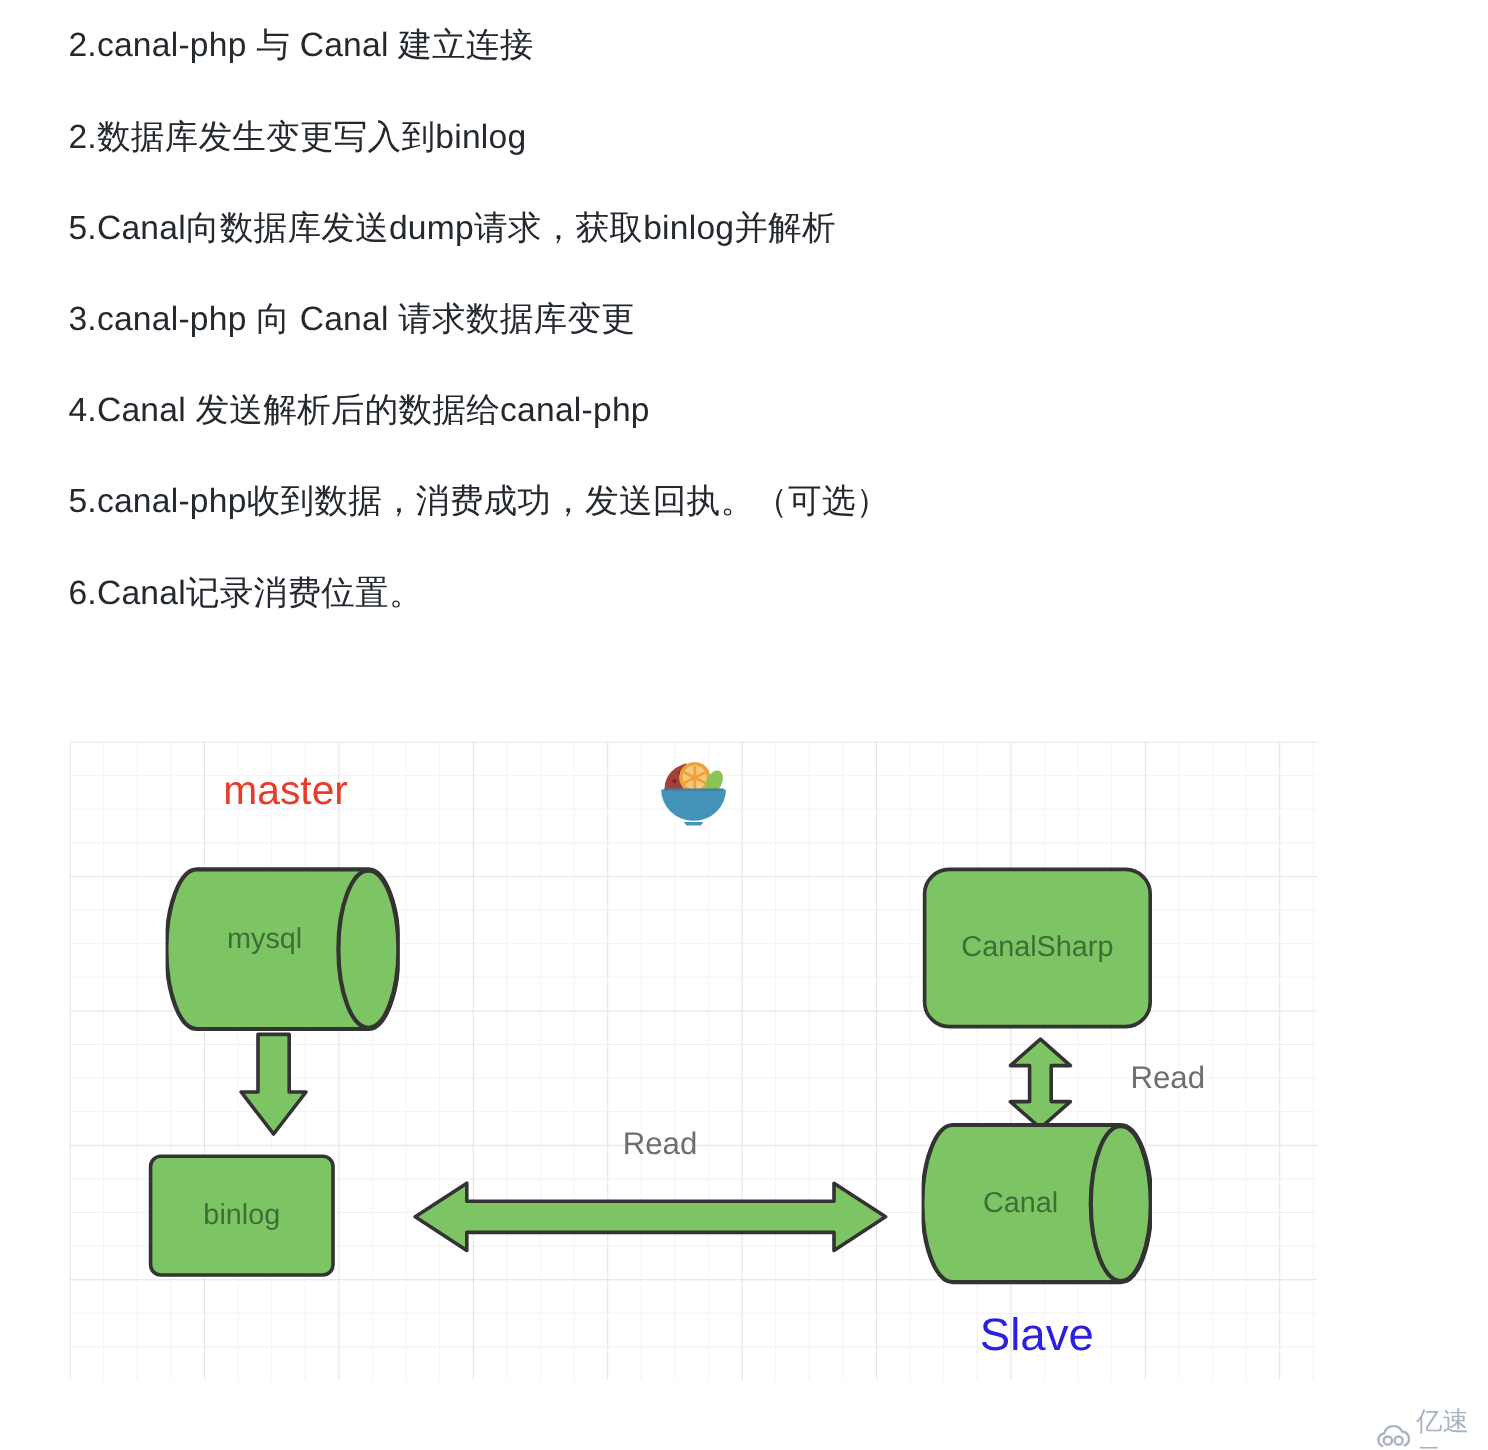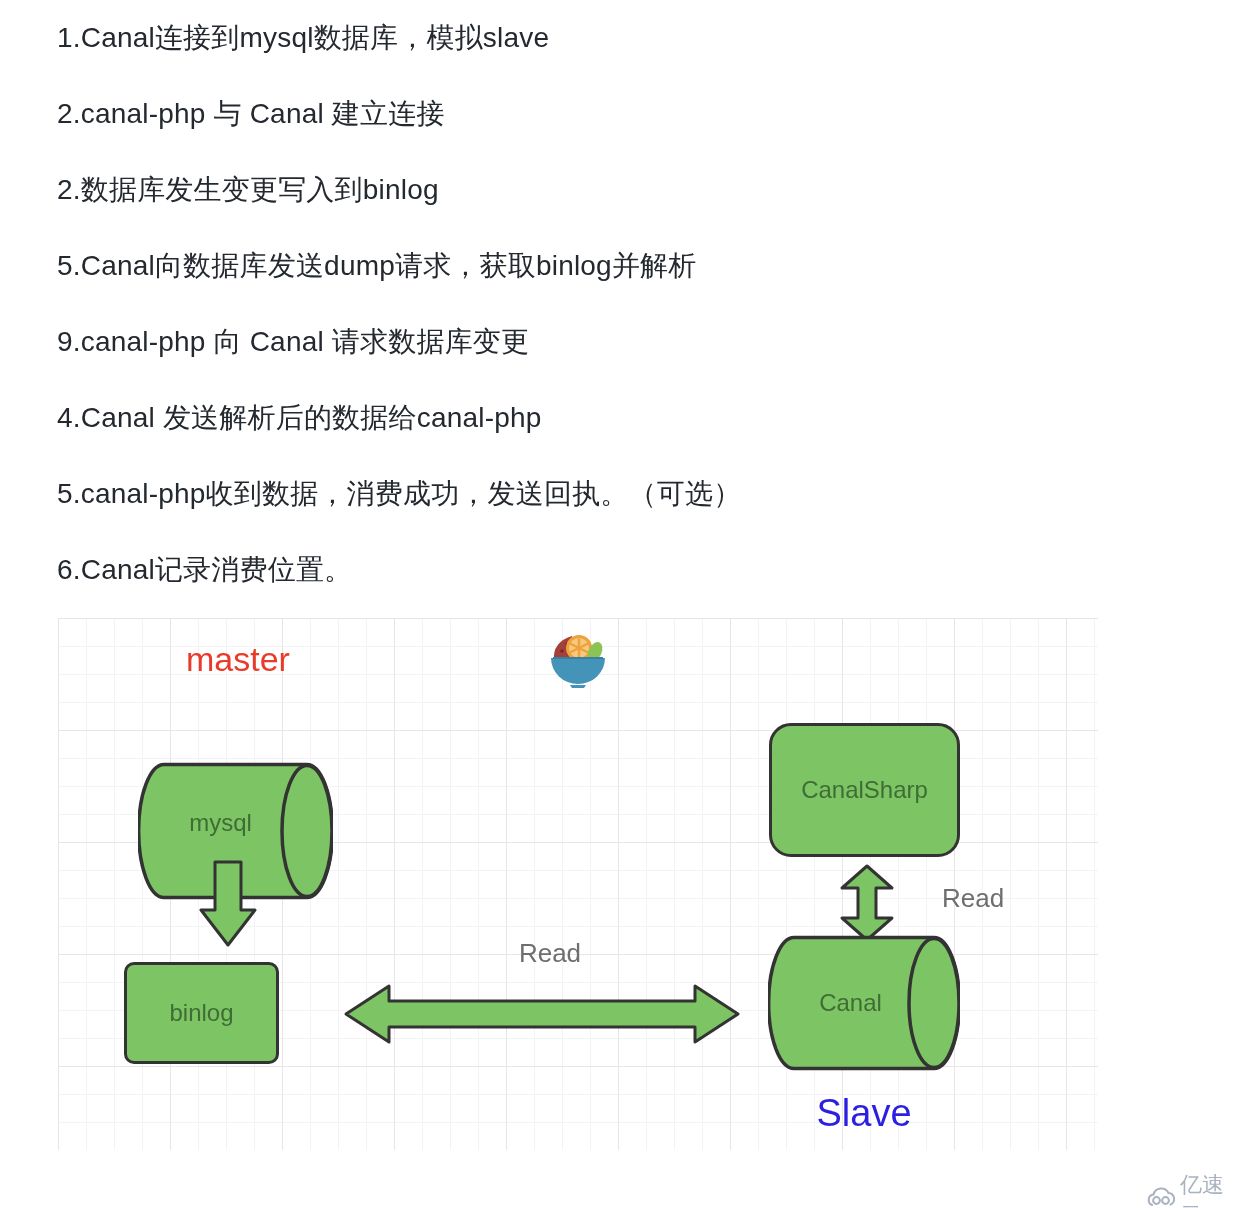--- a/index.html
+++ b/index.html
@@ -68,21 +68,21 @@
   .binlog-rect     { left: 66px;  top: 344px; width: 155px; height: 102px; }
   .canalsharp-rect { left: 711px; top: 105px; width: 191px; height: 134px; border-radius: 22px; }
 
   .cyl-wrap { }
   .cyl-label {
     position: absolute; left: 0; top: 0;
     width: 165px; height: 100%;
     display: flex; align-items: center; justify-content: center;
     font-size: 24px; color: #3f6d35;
   }
-  .mysql-cyl { left: 80px;  top: 104px; width: 195px; height: 122px; margin-top: 40px; }
+  .mysql-cyl { left: 80px;  top: 104px; width: 195px; height: 122px; }
   .canal-cyl { left: 710px; top: 317px; width: 192px; height: 136px; }
 
   .logo-box { left: 486px; top: 9px; width: 64px; height: 66px; }
 
   .arrow-down  { left: 140px; top: 242px; width: 60px;  height: 88px; }
   .arrow-vert  { left: 781px; top: 245px; width: 56px;  height: 80px; }
   .arrow-horiz { left: 285px; top: 364px; width: 398px; height: 64px; }
 
   
   .watermark {
@@ -90,25 +90,24 @@
     left: 1146px; top: 1170px;
     display: flex; align-items: center; gap: 4px;
     color: #a9b2bf;
   }
   .watermark-text { font-size: 22px; color: #a9b2bf; }
 </style>
 </head>
 <body>
 
 <div class="doc-list">
-  <div class="doc-line">1.Canal连接到mysql数据库，模拟slave</div>
   <div class="doc-line">2.canal-php 与 Canal 建立连接</div>
   <div class="doc-line">2.数据库发生变更写入到binlog</div>
   <div class="doc-line">5.Canal向数据库发送dump请求，获取binlog并解析</div>
-  <div class="doc-line">9.canal-php 向 Canal 请求数据库变更</div>
+  <div class="doc-line">3.canal-php 向 Canal 请求数据库变更</div>
   <div class="doc-line">4.Canal 发送解析后的数据给canal-php</div>
   <div class="doc-line">5.canal-php收到数据，消费成功，发送回执。（可选）</div>
   <div class="doc-line">6.Canal记录消费位置。</div>
 </div>
 
 <div class="diagram">
 
   <div class="abs master-label">master</div>
 
   <div class="abs logo-box">

